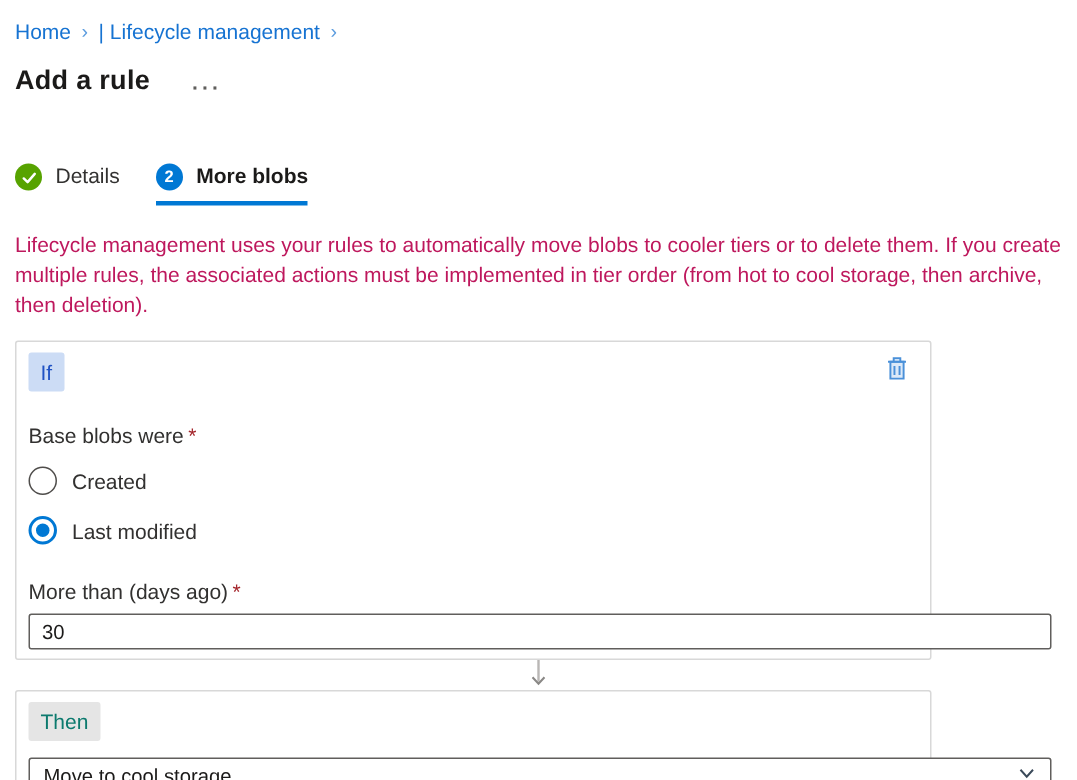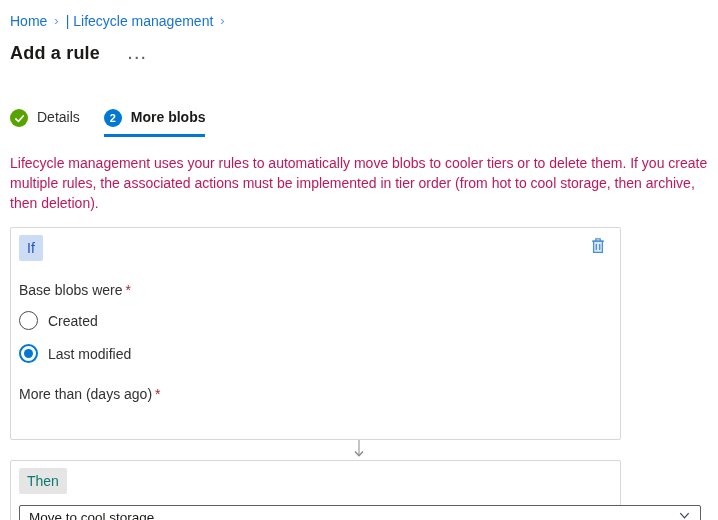--- a/index.html
+++ b/index.html
@@ -167,20 +167,21 @@
       <span class="radio checked">
           <span class="dot"></span>
         </span>
       <span class="radio-label">Last modified</span>
     </div>
 
     <div class="field-label days-label">
       <span>More than (days ago)</span><span class="req">*</span>
     </div>
 
+    <input class="text-input" type="text" value="30" style="">
   </section>
 
   <div class="arrow-row">
     <span>
       <svg width="16" height="19" viewBox="0 0 16 19">
         <line x1="8" y1="0" x2="8" y2="15.5" stroke="#b9b7b5" stroke-width="1.6"></line>
         <polyline points="4,12.5 8,16.8 12,12.5" fill="none" stroke="#8a8886" stroke-width="1.4"></polyline>
       </svg>
     </span>
   </div>

